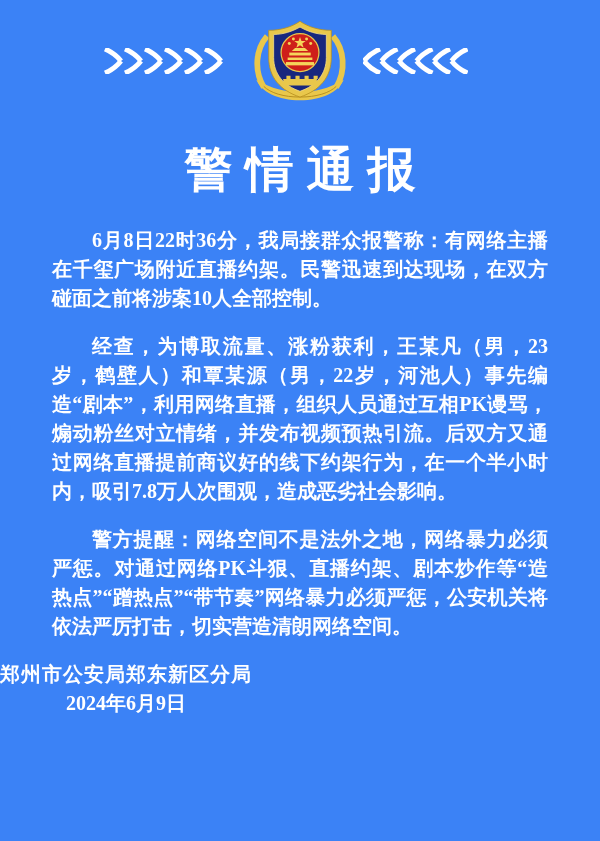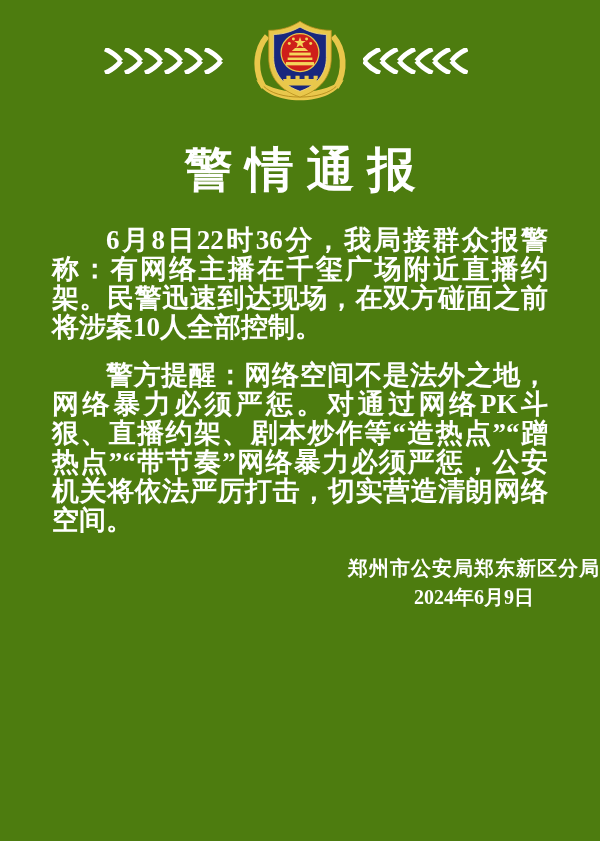--- a/index.html
+++ b/index.html
@@ -1,20 +1,20 @@
 <!DOCTYPE html>
 <html><head>
 <meta charset="utf-8">
 <style>
   html, body { margin: 0; padding: 0; }
   .page {
     position: relative;
     width: 600px;
     height: 841px;
-    background: #4d7c0f;
+    background: #3b82f6;
     color: #ffffff;
     font-family: "Liberation Serif", "DejaVu Serif", serif;
     font-weight: 700;
     overflow: hidden;
   }
   
   .header {
     position: relative;
     height: 102px;
     margin-top: 18px;
@@ -44,31 +44,30 @@
     font-weight: 700;
     color: #ffffff;
   }
   
   .body-text {
     margin-top: 30px;
     padding: 0 52px;
   }
   .body-text p {
     margin: 0 0 19px 0;
-    font-size: 27px;
+    font-size: 20px;
     line-height: 29px;
     text-align: justify;
     text-indent: 2em;
     letter-spacing: 0;
   }
   
   .footer {
     display: flex;
     flex-direction: column;
-    align-items: flex-end;
   }
   .sig-block {
     width: -moz-fit-content;
     width: fit-content;
     text-align: center;
   }
   .sig-agency {
     font-size: 20px;
     line-height: 29px;
     letter-spacing: 1px;
@@ -142,20 +141,21 @@
       <use href="#cvl" x="52.5"></use>
         <use href="#cvl" x="70"></use>
         <use href="#cvl" x="87.5"></use>
     </svg>
   </div>
 
   <h1 class="title">警情通报</h1>
 
   <div class="body-text">
     <p>6月8日22时36分，我局接群众报警称：有网络主播在千玺广场附近直播约架。民警迅速到达现场，在双方碰面之前将涉案10人全部控制。</p>
+    <p>经查，为博取流量、涨粉获利，王某凡（男，23岁，鹤壁人）和覃某源（男，22岁，河池人）事先编造“剧本”，利用网络直播，组织人员通过互相PK谩骂，煽动粉丝对立情绪，并发布视频预热引流。后双方又通过网络直播提前商议好的线下约架行为，在一个半小时内，吸引7.8万人次围观，造成恶劣社会影响。</p>
     <p>警方提醒：网络空间不是法外之地，网络暴力必须严惩。对通过网络PK斗狠、直播约架、剧本炒作等“造热点”“蹭热点”“带节奏”网络暴力必须严惩，公安机关将依法严厉打击，切实营造清朗网络空间。</p>
   </div>
 
   <div class="footer">
     <div class="sig-block">
       <div class="sig-agency">郑州市公安局郑东新区分局</div>
       <div class="sig-date">2024年6月9日</div>
     </div>
   </div>
 

